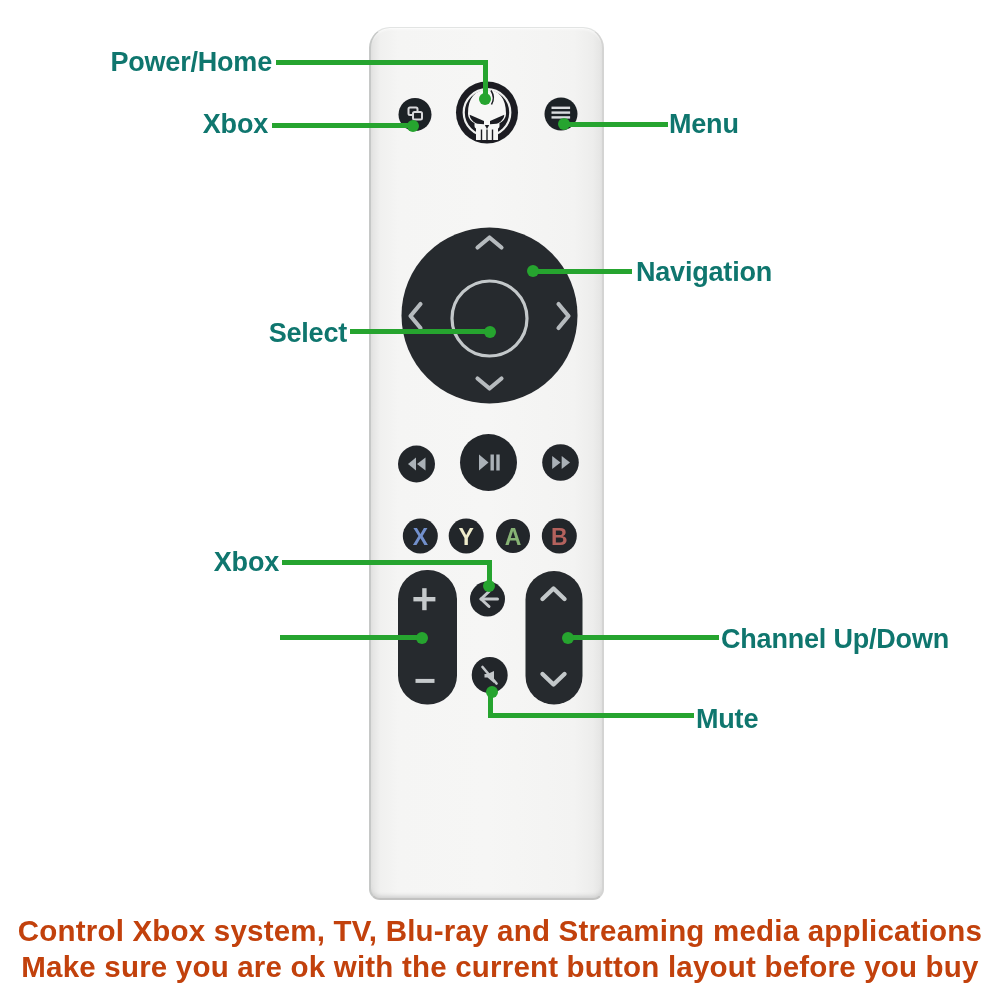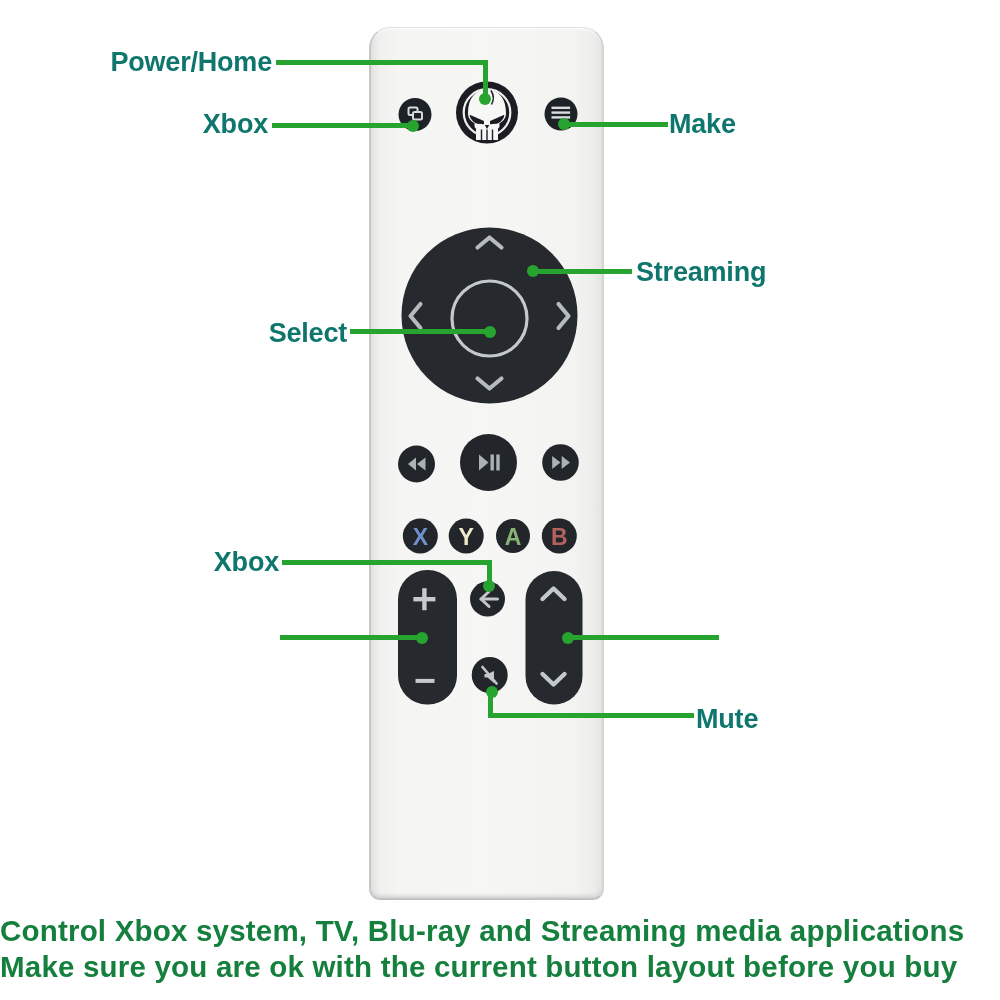--- a/index.html
+++ b/index.html
@@ -1,21 +1,21 @@
 <!DOCTYPE html>
 <html><head>
 <meta charset="utf-8">
 <style>
   html,body{margin:0;padding:0;background:#ffffff;}
   #stage{position:relative;width:1000px;height:1000px;background:#ffffff;overflow:hidden;
          font-family:"Liberation Sans",sans-serif;}
   .lbl{position:absolute;font-weight:bold;font-size:27px;line-height:31px;color:#0f766e;
        letter-spacing:-0.2px;white-space:nowrap;}
-  .cap{position:absolute;left:0;width:904px;text-align:right;font-weight:bold;
-       font-size:29.5px;line-height:34px;color:#15803d;letter-spacing:0.2px;white-space:nowrap;}
+  .cap{position:absolute;left:0;width:1000px;text-align:center;font-weight:bold;
+       font-size:29.5px;line-height:34px;color:#c2410c;letter-spacing:0.2px;white-space:nowrap;}
   .gl{position:absolute;background:#26a42f;}
   .gd{position:absolute;width:12px;height:12px;border-radius:50%;background:#26a42f;}
 </style>
 </head>
 <body>
 <div id="stage">
 
   <div style="position:absolute;left:369px;top:27px;width:235px;height:873px;box-sizing:border-box;
        border-radius:21px 21px 11px 11px;
        border-left:2px solid #c6c8c7;border-right:2px solid #d4d4d3;
@@ -144,22 +144,23 @@
 
   <div class="gl" style="left:567.5px;top:635px;width:151.5px;height:5px;"></div>
   <div class="gd" style="left:561.5px;top:631.5px;"></div>
 
   <div class="gl" style="left:487.5px;top:691.5px;width:5px;height:26.5px;"></div>
   <div class="gl" style="left:487.5px;top:713px;width:206.5px;height:5px;"></div>
   <div class="gd" style="left:485.5px;top:685.5px;"></div>
 
   <div class="lbl" style="left:100px;width:172px;top:46.5px;text-align:right;">Power/Home</div>
   <div class="lbl" style="left:100px;width:168px;top:109px;text-align:right;">Xbox</div>
-  <div class="lbl" style="left:669px;top:108.5px;">Make</div>
-  <div class="lbl" style="left:636px;top:256.5px;">Streaming</div>
+  <div class="lbl" style="left:669px;top:108.5px;">Menu</div>
+  <div class="lbl" style="left:636px;top:256.5px;">Navigation</div>
   <div class="lbl" style="left:180px;width:167px;top:318px;text-align:right;">Select</div>
   <div class="lbl" style="left:150px;width:129px;top:546.5px;text-align:right;">Xbox</div>
+  <div class="lbl" style="left:721px;top:623.5px;">Channel Up/Down</div>
   <div class="lbl" style="left:696px;top:703.5px;">Mute</div>
 
   <div class="cap" style="top:914px;">Control Xbox system, TV, Blu-ray and Streaming media applications</div>
   <div class="cap" style="top:950px;">Make sure you are ok with the current button layout before you buy</div>
 
 </div>
 
 </body></html>

